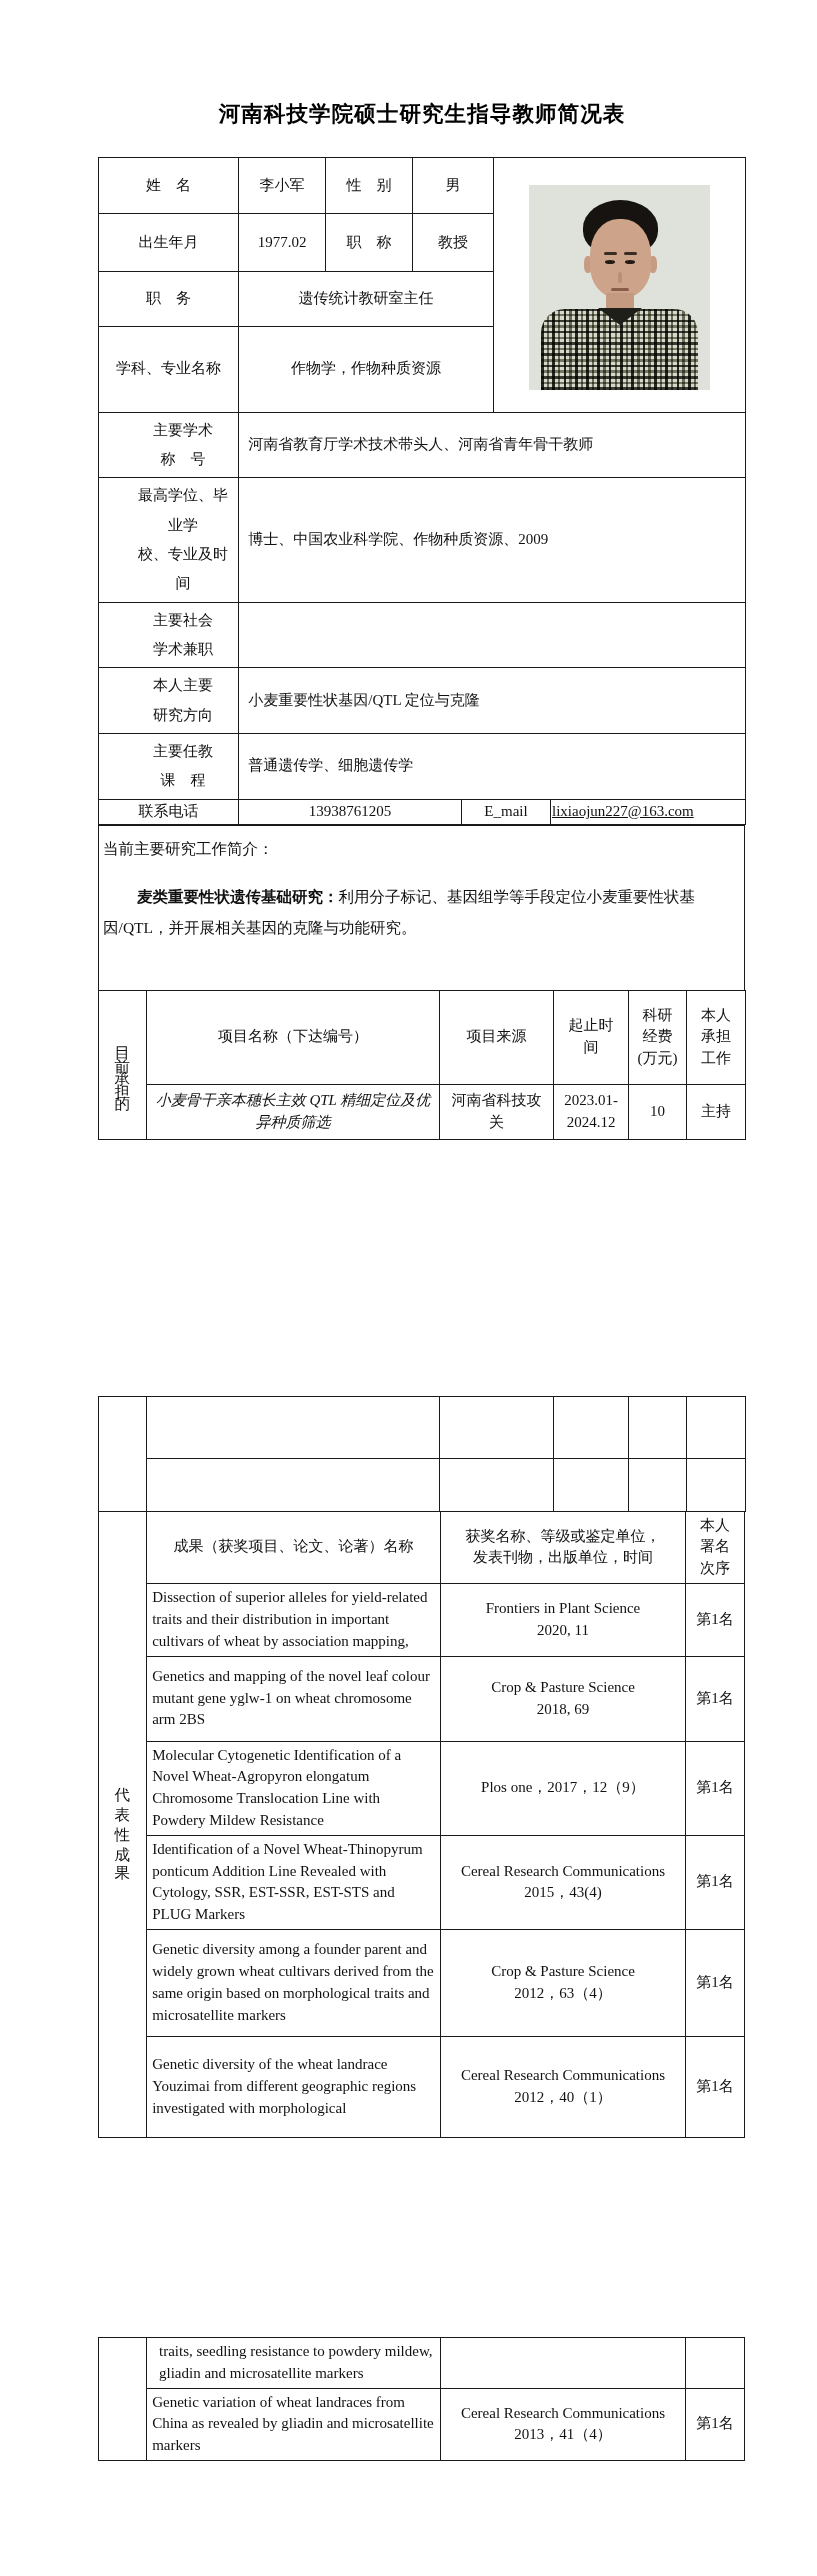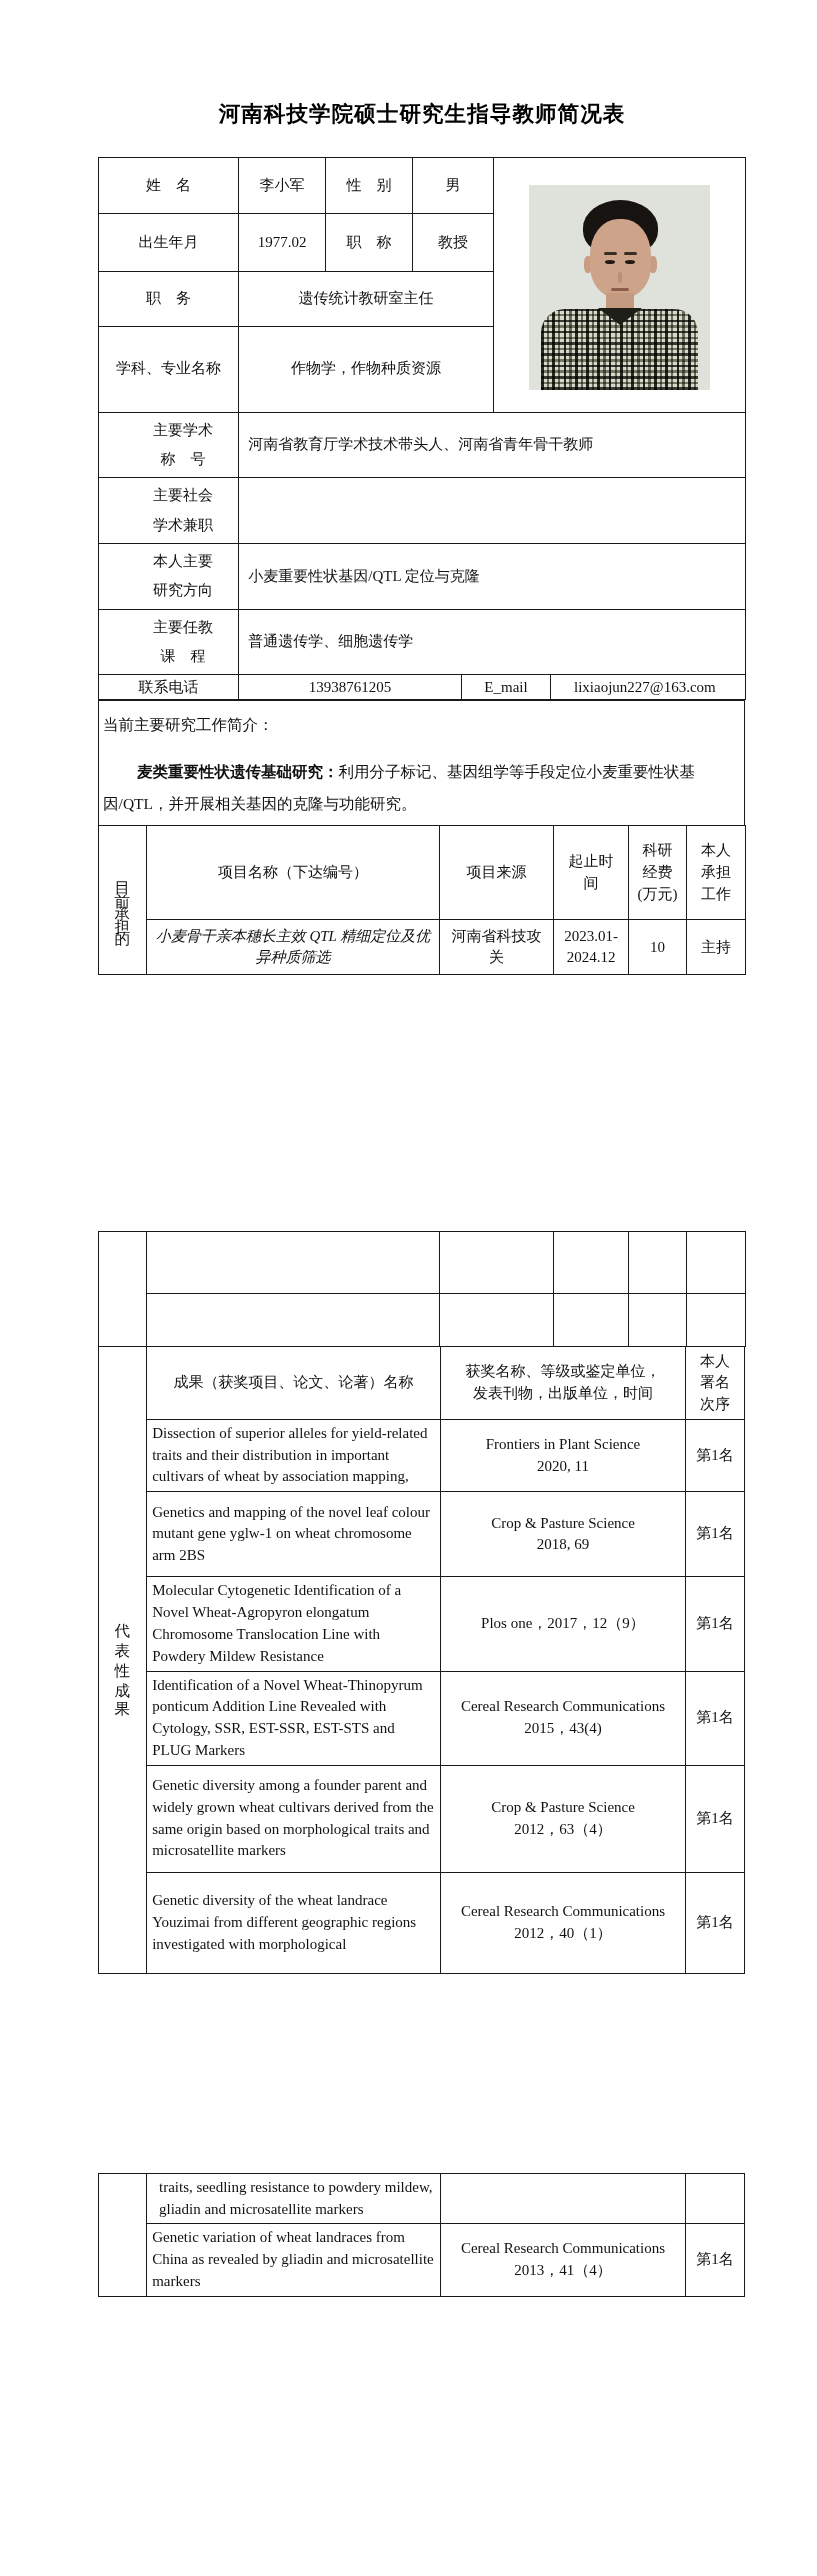--- a/index.html
+++ b/index.html
@@ -24,23 +24,23 @@
   .bandA tr:nth-child(2) td{height:47px;}
   .bandA tr:nth-child(3) td{height:44px;}
   .bandA tr:nth-child(4) td{height:69px;}
   td.photo-cell{vertical-align:top;padding:5.2px 0 0 0;}
   
   .bandB tr td{height:64px;}
   .bandB td.lbl{line-height:1.95;padding-left:36px;}
   .bandB td.val{text-align:left;padding-left:9.3px;}
   
   .bandC td{height:25px;padding-top:1px;padding-bottom:1px;}
-  .bandC td.email{text-align:left;padding-left:23px;}
-  
-  .bandD{border:1px solid #1a1a1a;width:647px;height:126px;box-sizing:border-box;
+  .bandC td.email{text-align:left;padding-left:1px;text-decoration:underline;}
+  
+  .bandD{border:1px solid #1a1a1a;width:647px;height:166px;box-sizing:border-box;
          padding:13.4px 5.2px 4.1px 4.1px;font-size:15.5px;}
   .bandD .ih{text-align:left;}
   .bandD p{margin:20.6px 0 0 0;text-align:left;text-indent:34px;line-height:2.05;}
   .bandD b{font-family:"Liberation Sans","DejaVu Sans",sans-serif;}
   
   .bandE thead td{height:94px;}
   .bandE tbody tr td{height:55px;}
   .bandE td.name,.bandF td.name{text-align:center;padding:3.1px 5.2px;font-style:italic;}
   .bandF tbody tr:nth-of-type(1) td{height:62px;}
   .bandF tbody tr:nth-of-type(2) td{height:53px;}
@@ -158,20 +158,25 @@
         <col style="width:140px">
         <col style="width:507px">
       </colgroup>
     <tbody>
         <tr>
       <td class="lbl">主要学术
 称　号</td>
       <td class="val">河南省教育厅学术技术带头人、河南省青年骨干教师</td>
     </tr>
     <tr>
+      <td class="lbl">最高学位、毕业学
+校、专业及时间</td>
+      <td class="val">博士、中国农业科学院、作物种质资源、2009</td>
+    </tr>
+    <tr>
       <td class="lbl">主要社会
 学术兼职</td>
       <td class="val"></td>
     </tr>
     <tr>
       <td class="lbl">本人主要
 研究方向</td>
       <td class="val">小麦重要性状基因/QTL 定位与克隆</td>
     </tr>
     <tr>

